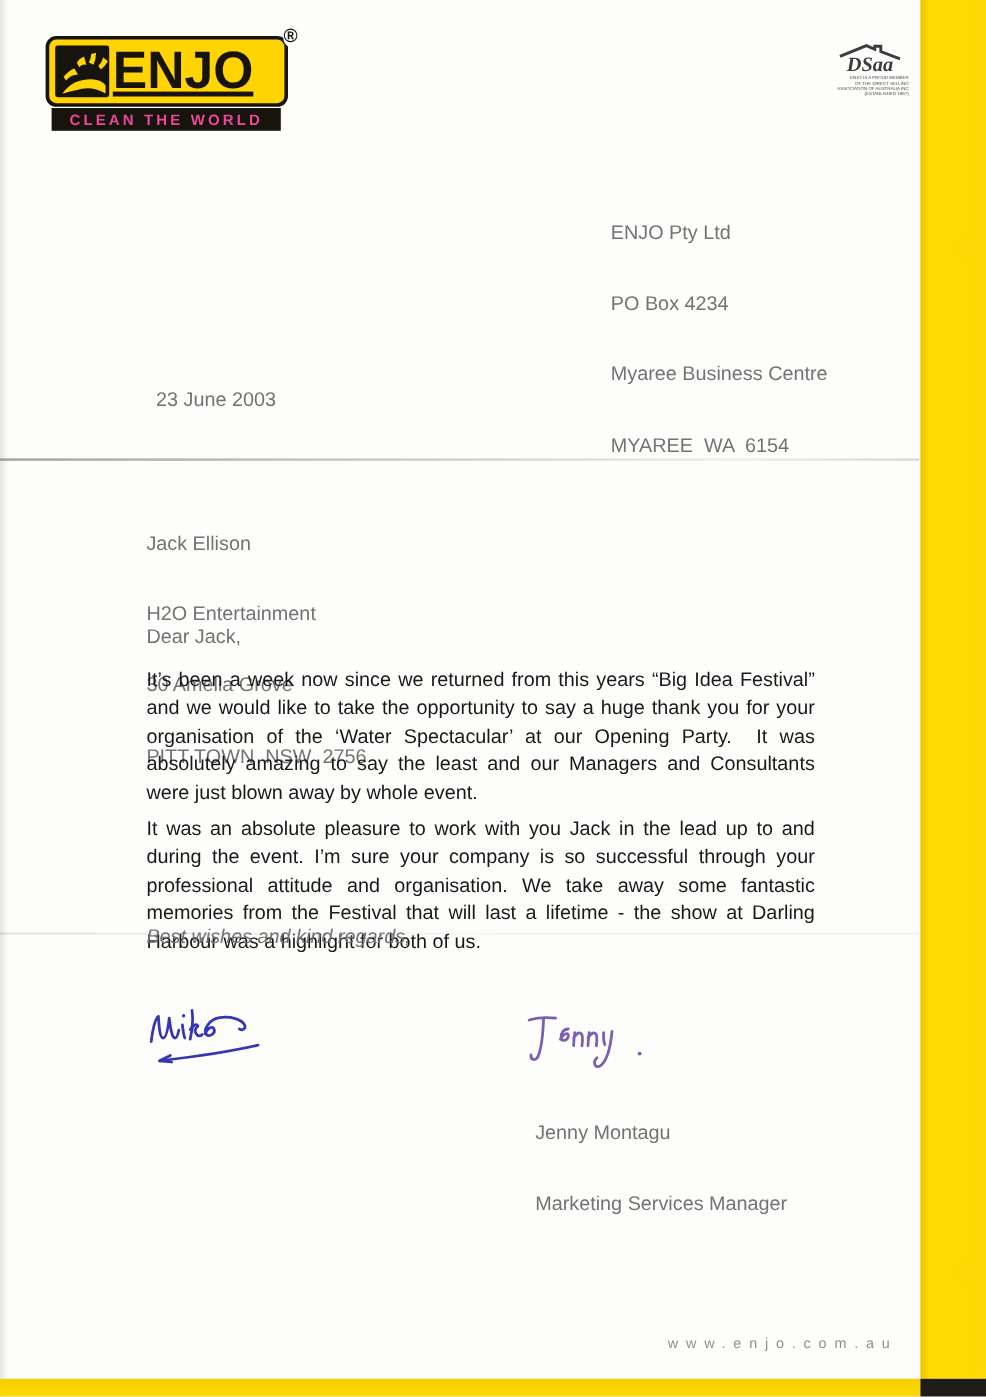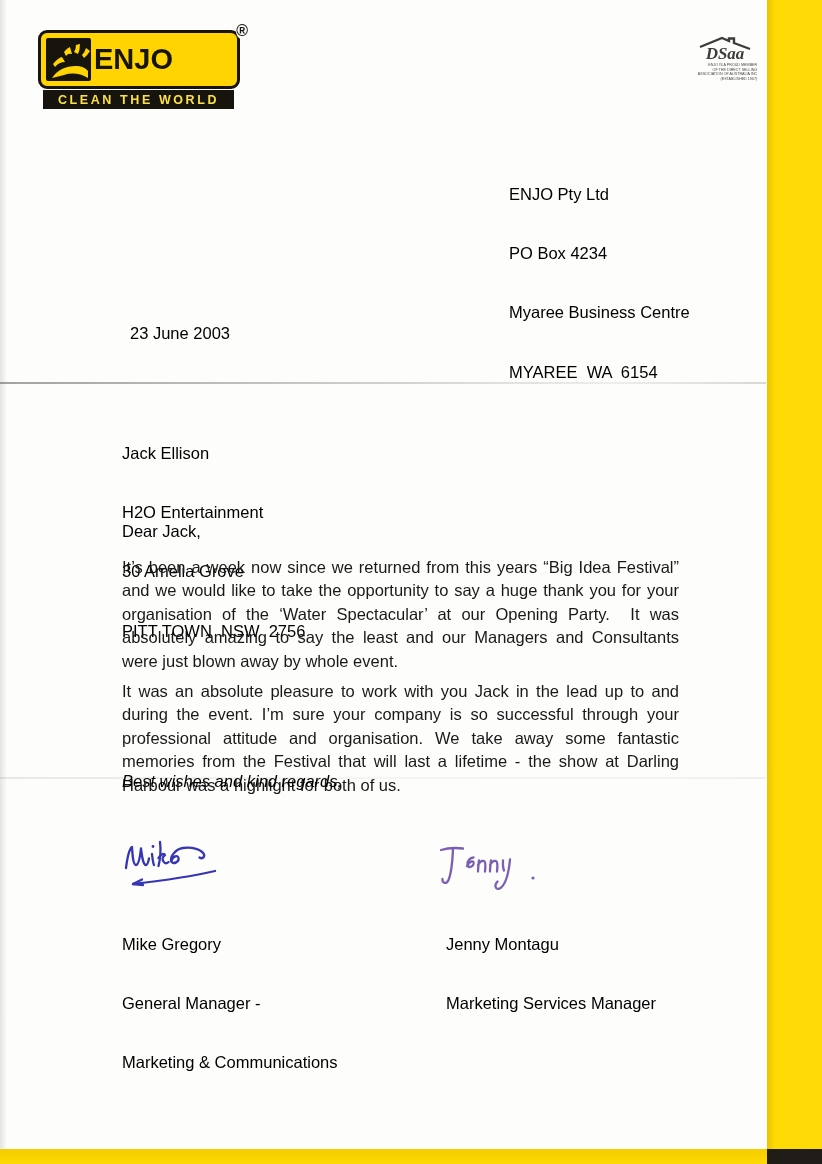--- a/index.html
+++ b/index.html
@@ -25,41 +25,41 @@
 
   
   .logo-block{position:absolute;left:38px;top:30px;}
   .logo-box{
     position:relative;width:196px;height:53px;
     background:#ffd400;border:3px solid #17140e;border-radius:9px;
     display:flex;align-items:center;
   }
   .logo-icon{width:45px;height:43px;margin-left:5px;background:#17140e;border-radius:2px;
     display:flex;align-items:flex-end;justify-content:flex-start;overflow:hidden;}
-  .logo-word{font-weight:bold;font-size:29px;letter-spacing:0px;color:#17140e;
-    margin-left:3px;line-height:1;transform:scaleY(1.02);}
+  .logo-word{font-weight:bold;font-size:43px;letter-spacing:0px;color:#17140e;
+    margin-left:3px;line-height:1;transform:scaleY(1.02);text-decoration:underline;}
   .logo-reg{position:absolute;top:-10px;right:-11px;font-size:16px;font-weight:bold;
     color:#17140e;background:#fdfdfb;border-radius:50%;line-height:1;}
   .logo-bar{
     margin-left:5px;margin-top:1px;width:191px;height:19px;background:#17140e;
-    color:#fde047;font-weight:bold;font-size:12.5px;letter-spacing:2.6px;
+    color:#ec4899;font-weight:bold;font-size:12.5px;letter-spacing:2.6px;
     display:flex;align-items:center;justify-content:center;white-space:nowrap;
   }
 
   
   .dsaa{position:absolute;left:692px;top:36px;width:66px;text-align:right;color:#3c3c3c;}
   .dsaa svg{display:block;margin:0 auto;}
   .dsaa-caption{
     position:relative;left:-37px;width:140px;
     transform:scale(0.46);transform-origin:top center;
     font-size:8px;line-height:9.5px;color:#4a4a4a;white-space:nowrap;
   }
 
   
-  .txt{position:absolute;font-size:16.5px;line-height:19.8px;white-space:pre-wrap;color:#000000;}
+  .txt{position:absolute;font-size:16.5px;line-height:19.8px;white-space:pre-wrap;color:#737373;}
   .sender{left:509px;top:145px;}
   .date{left:130px;top:324px;}
   .recipient{left:122px;top:404px;}
   .salutation{left:122px;top:522px;}
   .para{left:122px;top:0;width:557px;text-align:justify;line-height:23.4px;color:#191919;}
   .para1{top:556px;}
   .para2{top:680px;}
   .closing{left:122px;top:772px;font-style:italic;}
   .sig-name-block{line-height:19.8px;}
   .mike-block{left:122px;top:895px;}
@@ -167,25 +167,21 @@
       <path d="M36 10 C35.5 22 34.5 34 31.5 41 C29.5 45.5 25 44.5 25.5 40"></path>
       <path d="M50 27 C53 21.5 57.5 21 56.5 25 C55.5 28.5 51 29 50.5 26 C50 22 53 18.5 56.5 18.5"></path>
       <path d="M62 21.5 C61.5 26 61 30 61 32.5 M61 26 C63.5 21.5 67 20.5 68 23.5 C68.8 26 68.2 30 68 32.5"></path>
       <path d="M74 21.5 C73.5 26 73 30 73 32.5 M73 26 C75.5 21.5 79 20.5 80 23.5 C80.8 26 80.2 30 80 32.5"></path>
       <path d="M86 21.5 C85.8 25.5 86 29 87 31.5"></path>
       <path d="M93 20.5 C92 31 89.5 44.5 83.5 49 C79 52 76.5 46.5 80.5 42.5"></path>
       <circle cx="116" cy="39" r="1.6" fill="#7a5fb5" stroke="none"></circle>
     </g>
   </svg>
 
-  <div class="txt sig-name-block mike-block">
-    <div>Mike Gregory</div>
-    <div>General Manager -</div>
-    <div>Marketing &amp; Communications</div>
-  </div>
 
   <div class="txt sig-name-block jenny-block">
     <div>Jenny Montagu</div>
     <div>Marketing Services Manager</div>
   </div>
 
+  <div class="footer-url">www.enjo.com.au</div>
 
 </div>
 
 </body></html>

